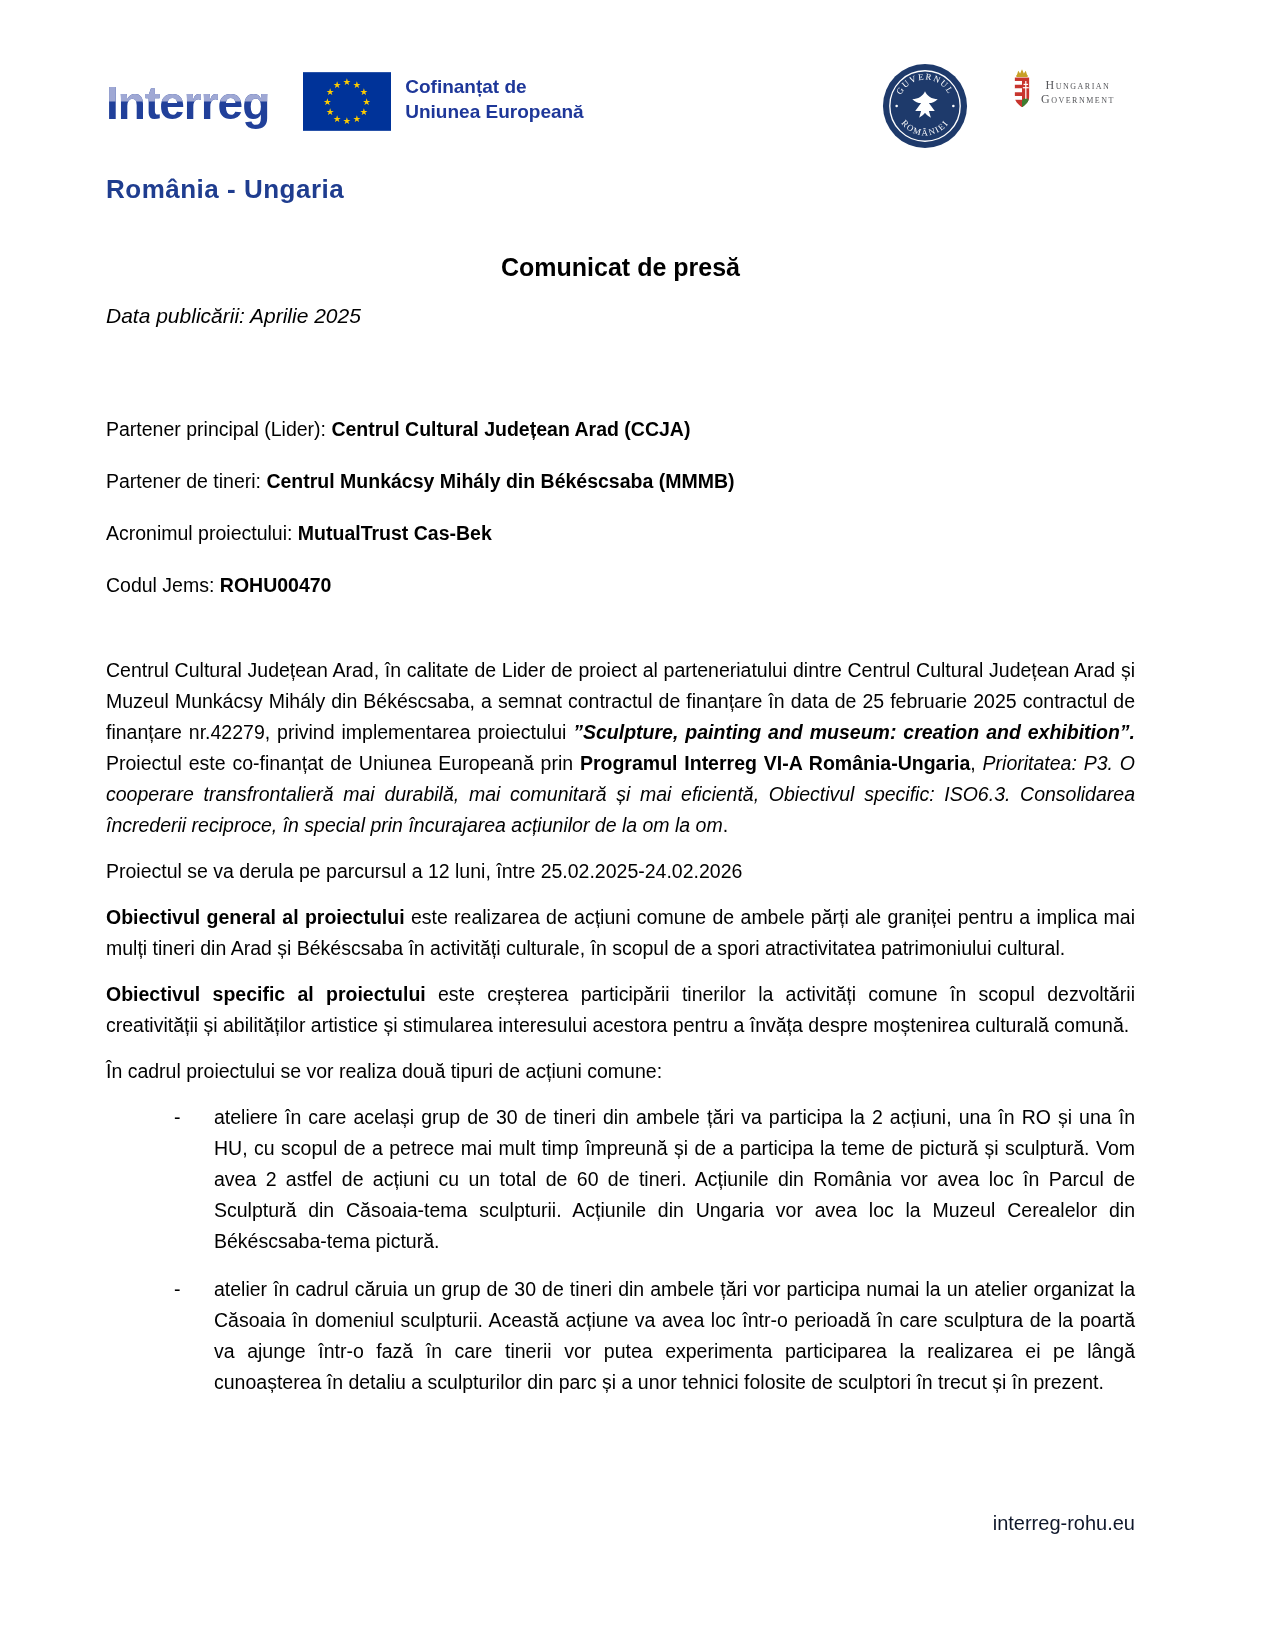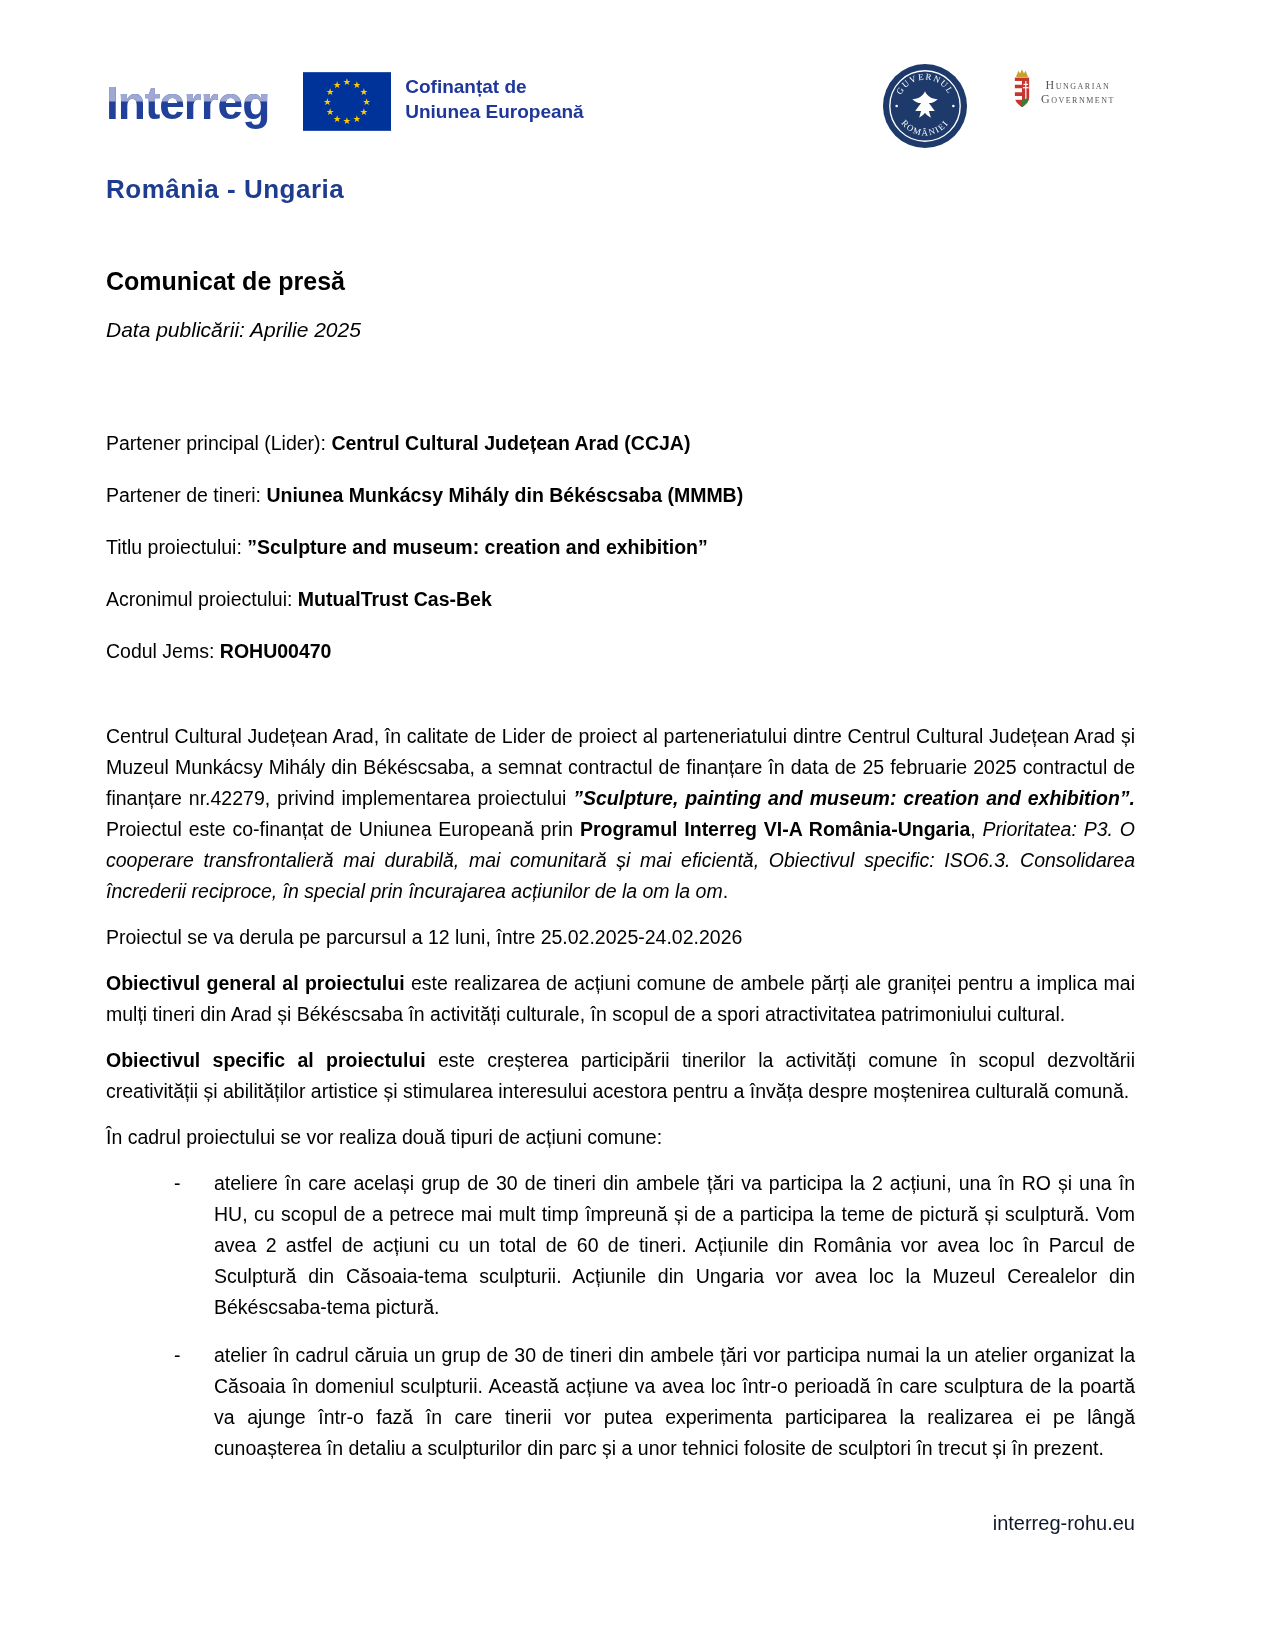--- a/index.html
+++ b/index.html
@@ -25,21 +25,21 @@
   .cofinance { margin:12px 0 0 14px; font-weight:700; color:#1E3799; font-size:19px; line-height:25px; }
 
   .gov-logos { display:flex; align-items:flex-start; gap:34px; margin-top:0; }
   .ro-seal { flex:none; }
   .hu-gov { display:flex; align-items:center; width:132px; margin-top:3px; }
   .hu-gov-text { margin-top:6px; font-family:"Liberation Serif","DejaVu Serif",serif; font-variant:small-caps; letter-spacing:1.5px; font-size:12px; line-height:14px; color:#55565A; text-align:center; }
 
   .program-name { margin-top:24px; font-weight:700; font-size:26px; color:#1F3D8F; letter-spacing:0.5px; }
 
   
-  .doc-title { margin-top:62px; text-align:left; font-size:25px; font-weight:700; }
+  .doc-title { margin-top:48px; text-align:center; font-size:25px; font-weight:700; }
   .doc-subtitle { margin-top:26px; text-align:center; font-size:21px; line-height:34px; }
   .doc-subtitle .bi { font-weight:700; font-style:italic; }
   .doc-subtitle .b { font-weight:700; }
   .pub-date { margin-top:22px; text-align:left; font-size:21px;font-style:italic; }
 
   
   .details { margin-top:86px; }
   .detail-line { font-size:19.5px; line-height:31px; margin-bottom:21px; }
   .detail-line .val { font-weight:700; }
 
@@ -159,22 +159,21 @@
 
   <div class="program-name">România - Ungaria</div>
 
   <h1 class="doc-title">Comunicat de presă</h1>
 
 
   <p class="pub-date">Data publicării: Aprilie 2025</p>
 
   <div class="details">
     <p class="detail-line"><span>Partener principal (Lider): </span><span class="val">Centrul Cultural Județean Arad (CCJA)</span></p>
-    <p class="detail-line"><span>Partener de tineri: </span><span class="val">Uniunea Munkácsy Mihály din Békéscsaba (MMMB)</span></p>
-    <p class="detail-line"><span>Titlu proiectului: </span><span class="val">”Sculpture and museum: creation and exhibition”</span></p>
+    <p class="detail-line"><span>Partener de tineri: </span><span class="val">Centrul Munkácsy Mihály din Békéscsaba (MMMB)</span></p>
     <p class="detail-line"><span>Acronimul proiectului: </span><span class="val">MutualTrust Cas-Bek</span></p>
     <p class="detail-line"><span>Codul Jems: </span><span class="val">ROHU00470</span></p>
   </div>
 
   <p class="body-par mt-main">
     <span>Centrul Cultural Județean Arad, în calitate de Lider de proiect al parteneriatului dintre Centrul Cultural Județean Arad și Muzeul Munkácsy Mihály din Békéscsaba, a semnat contractul de finanțare în data de 25 februarie 2025 contractul de finanțare nr.42279, privind implementarea proiectului </span><span class="bi">”Sculpture, painting and museum: creation and exhibition”.</span><span> Proiectul este co-finanțat de Uniunea Europeană prin </span><span class="b">Programul Interreg VI-A România-Ungaria</span><span>, </span><span class="i">Prioritatea: P3. O cooperare transfrontalieră mai durabilă, mai comunitară și mai eficientă, Obiectivul specific: ISO6.3. Consolidarea încrederii reciproce, în special prin încurajarea acțiunilor de la om la om</span><span>.</span>
   </p>
 
   <p class="body-par mt-par">Proiectul se va derula pe parcursul a 12 luni, între 25.02.2025-24.02.2026</p>
 

